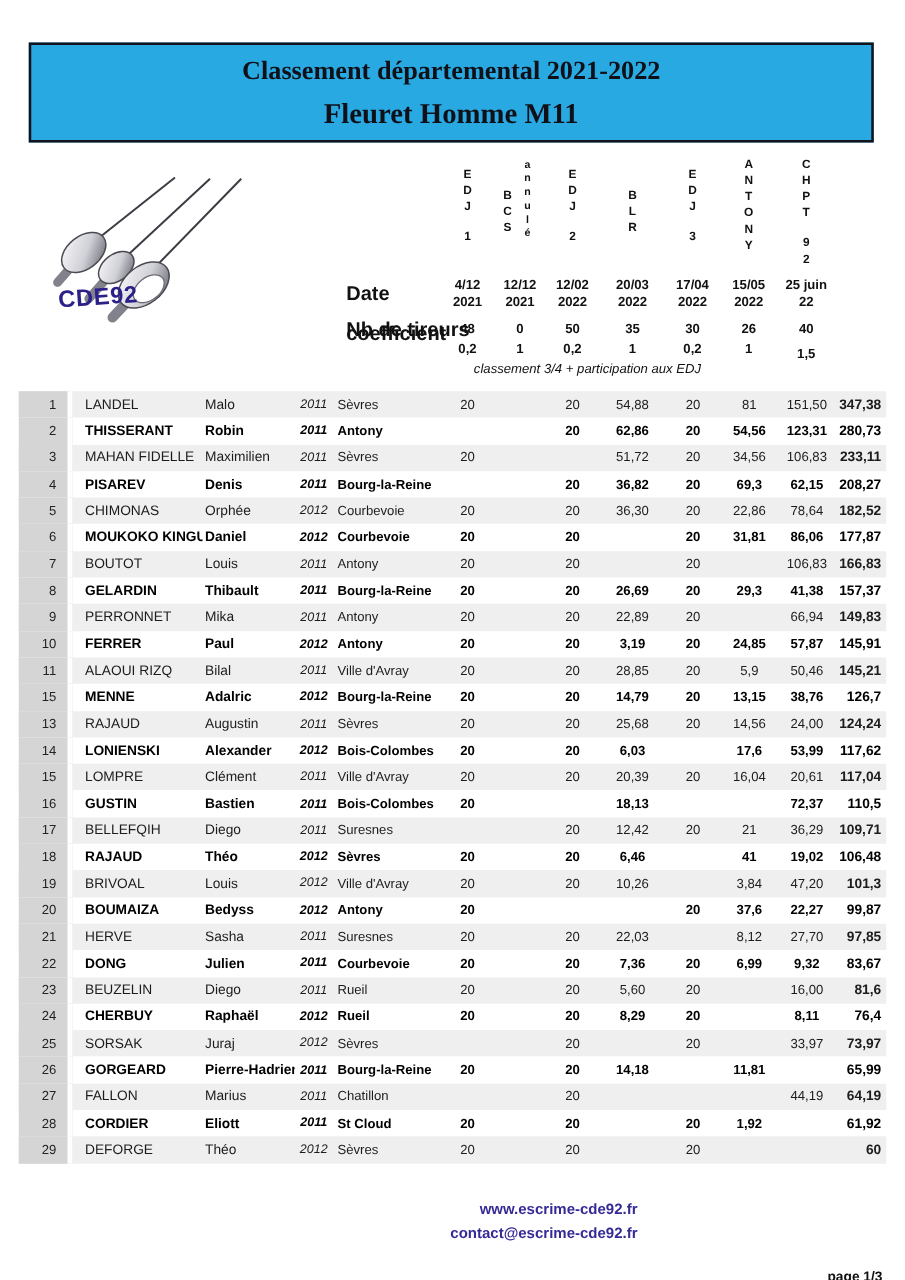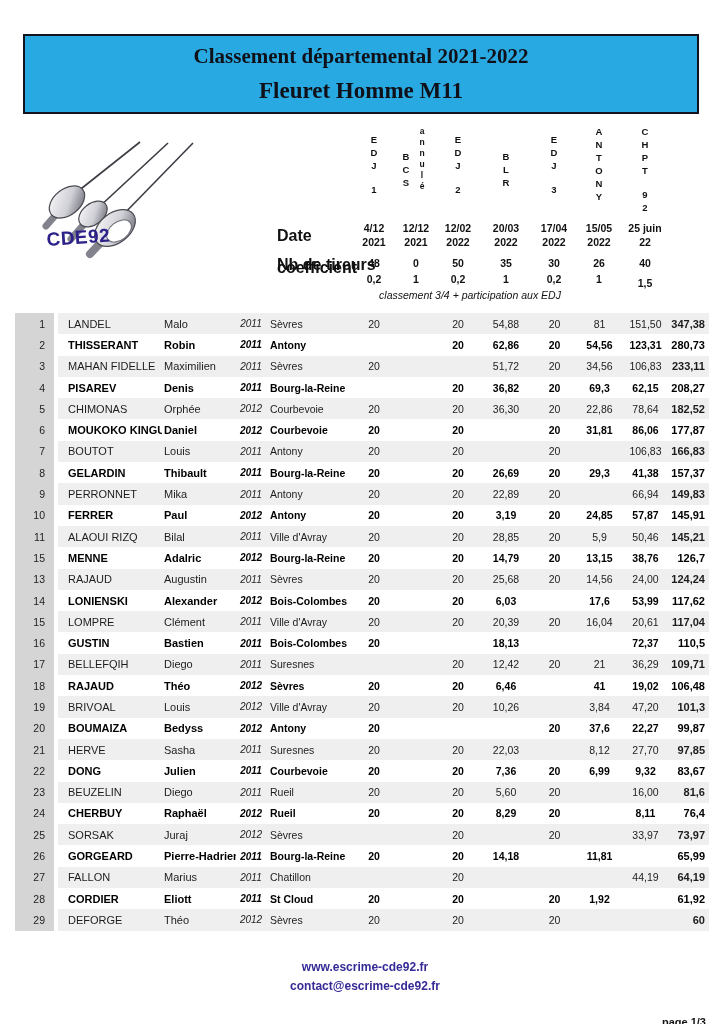--- a/index.html
+++ b/index.html
@@ -46,21 +46,21 @@
   .c-nom{padding-left:10px;white-space:nowrap;overflow:hidden;}
   .c-prenom{padding-left:2px;white-space:nowrap;overflow:hidden;}
   .c-year{font-style:italic;font-size:10px;text-align:center;white-space:nowrap;}
   .c-club{padding-left:4px;font-size:10.5px;white-space:nowrap;overflow:hidden;}
   .c-score{text-align:center;font-size:10.5px;}
   .c-total{text-align:right;font-weight:bold;font-size:11px;padding-right:4px;}
 
   
   .flinks{position:absolute;left:220px;top:958px;width:290px;text-align:center;
           color:#352A96;font-weight:bold;font-size:12px;line-height:19px;}
-  .flinks div{cursor:pointer;}
+  .flinks div{cursor:pointer;text-align:right;}
   .fpage{position:absolute;right:18px;top:1016px;font-size:11px;font-weight:bold;color:#111;}
 
   .logo{position:absolute;left:35px;top:130px;}
 </style>
 </head>
 <body>
 
 <div class="page">
 
   <div class="banner">

